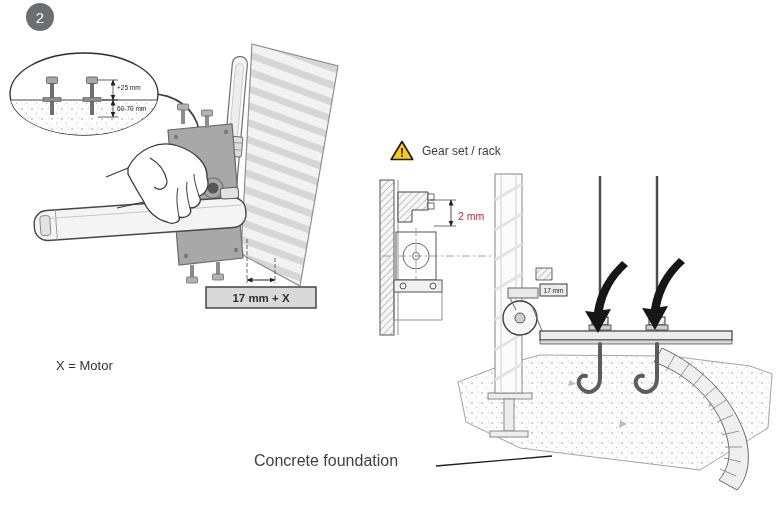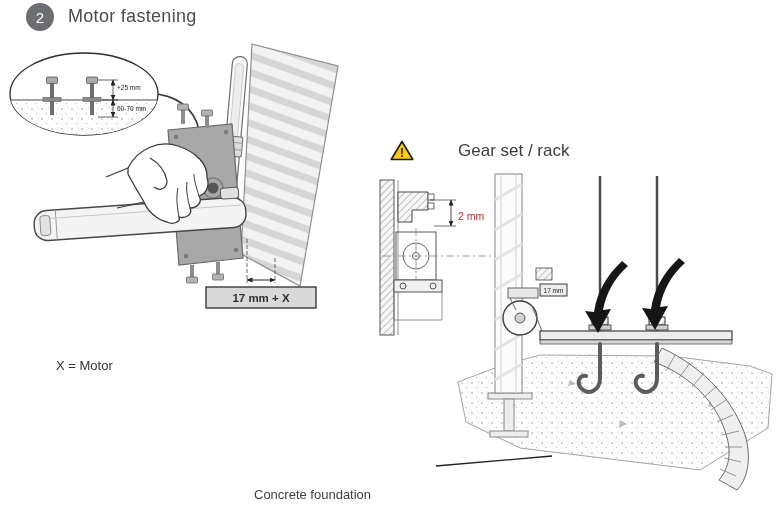--- a/index.html
+++ b/index.html
@@ -3,33 +3,32 @@
 <meta charset="utf-8">
 <style>
   html,body{margin:0;padding:0;background:#ffffff;font-family:"Liberation Sans",sans-serif;}
   .page{position:relative;width:784px;height:506px;background:#ffffff;overflow:hidden;}
   .abs{position:absolute;}
   svg{font-family:inherit;display:block;}
   .step-badge{left:26px;top:3px;width:28px;height:28px;border-radius:50%;background:#6d6e71;
     color:#ffffff;display:flex;align-items:center;justify-content:center;font-size:15px;}
   .page-title{left:68px;top:6px;font-size:18px;color:#4d4d4f;letter-spacing:.3px;}
   .legend-text{left:56px;top:358px;font-size:13px;color:#333333;}
-  .caption-text{left:254px;top:452px;font-size:13px;color:#3f3f3f;margin-top:35px;}
+  .caption-text{left:254px;top:452px;font-size:16px;color:#3f3f3f;}
   .warn-row{left:390px;top:140px;display:flex;align-items:center;gap:8px;}
-  .warn-label{font-size:17px;color:#3d3d3d;margin-left:36px;}
+  .warn-label{font-size:12px;color:#3d3d3d;}
 </style>
 </head>
 <body>
 
 <div class="page">
 
   <div class="abs step-badge">
     <span>2</span>
   </div>
-  <div class="abs page-title">Motor fastening</div>
 
   <svg class="abs" style="left:0;top:36px;" width="345" height="300" viewBox="0 0 345 300">
     <defs>
       <pattern id="gateHatch" width="16" height="16" patternUnits="userSpaceOnUse" patternTransform="rotate(-70)">
         <rect width="16" height="16" fill="#f2f2f2"></rect>
         <rect x="0" y="0" width="7" height="16" fill="#d6d6d6"></rect>
       </pattern>
       <pattern id="stipL" width="10" height="10" patternUnits="userSpaceOnUse">
         <rect width="10" height="10" fill="#fdfdfd"></rect>
         <circle cx="2" cy="3" r="0.8" fill="#9a9a9a"></circle>

